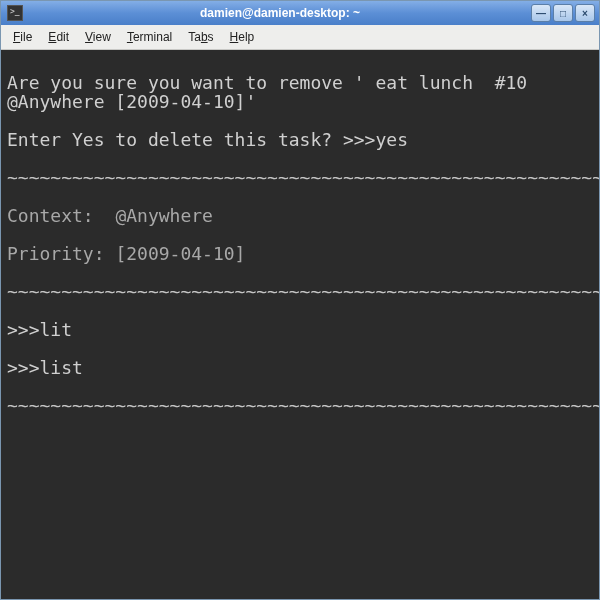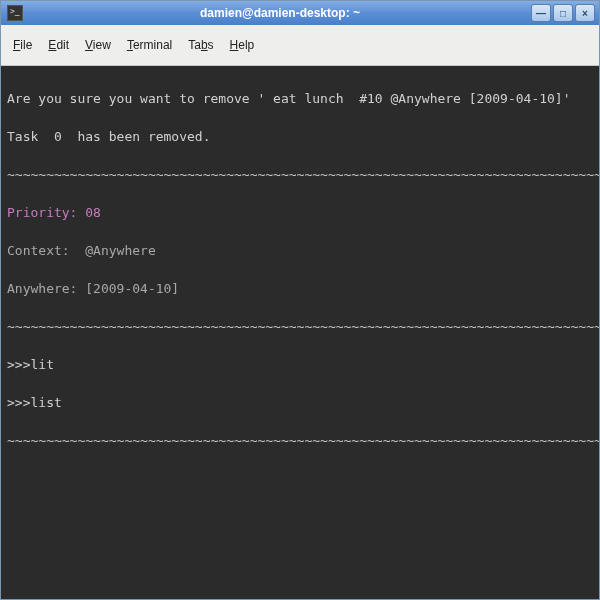--- a/index.html
+++ b/index.html
@@ -3,24 +3,24 @@
 <meta charset="utf-8">
 <style>
   html,body{margin:0;padding:0;width:600px;height:600px;overflow:hidden;font-family:sans-serif}
   .win{width:600px;height:600px;background:#7dd3fc;display:flex;flex-direction:column;border:1px solid #7a96b0;box-sizing:border-box}
   .titlebar{height:24px;background:linear-gradient(to bottom,#83aee6 0%,#5c8fd6 50%,#4a7fc9 100%);display:flex;align-items:center;color:#fff;font-size:12px;font-weight:bold;position:relative}
   .titlebar .sysicon{width:16px;height:16px;background:#333;margin:0 6px;border:1px solid #555;box-sizing:border-box;position:relative}
   .titlebar .sysicon::after{content:">_";position:absolute;top:1px;left:2px;font-size:8px;color:#bbb;font-family:monospace}
   .titlebar .title{flex:1;text-align:center}
   .wbtns{display:flex;gap:2px;margin-right:4px}
   .wbtn{width:18px;height:16px;background:linear-gradient(#d9e7f7,#a9c7ea);border:1px solid #5b7fa8;border-radius:3px;display:flex;align-items:center;justify-content:center;font-size:10px;color:#2b4a6d;cursor:pointer}
-  .menubar{height:24px;background:#eeeeec;display:flex;align-items:center;padding:8px 6px;gap:4px;border-bottom:1px solid #c8c8c5}
+  .menubar{height:24px;background:#eeeeec;display:flex;align-items:center;padding:0 6px;gap:4px;border-bottom:1px solid #c8c8c5}
   .mitem{font-size:12px;color:#222;padding:2px 6px;cursor:pointer}
   .mitem u{text-decoration:underline}
-  .term{flex:1;background:#2b2b2b;color:#d0d0d0;font-family:"DejaVu Sans Mono","Liberation Mono",monospace;font-size:13px;line-height:19px;padding:4px 6px;overflow:hidden;white-space:pre-wrap;position:relative}
+  .term{flex:1;background:#2b2b2b;color:#d0d0d0;font-family:"DejaVu Sans Mono","Liberation Mono",monospace;font-size:18px;line-height:19px;padding:4px 6px;overflow:hidden;white-space:pre-wrap;position:relative}
   .sep{color:#c4c4c4}
   .green{color:#73d216;font-weight:bold}
   .mag{color:#c77bbf}
   .ctx{color:#a8a8a8}
   .red{color:#ef2929}
   .line{display:block}
 </style>
 </head>
 <body>
 
@@ -40,25 +40,24 @@
     <span class="mitem"><u>F</u>ile</span>
     <span class="mitem"><u>E</u>dit</span>
     <span class="mitem"><u>V</u>iew</span>
     <span class="mitem"><u>T</u>erminal</span>
     <span class="mitem">Ta<u>b</u>s</span>
     <span class="mitem"><u>H</u>elp</span>
   </div>
 
   <div class="term">
 <span class="line">Are you sure you want to remove ' eat lunch  #10 @Anywhere [2009-04-10]'</span>
-<span class="line">Task  0  has been removed.</span>
+<span class="line">Enter Yes to delete this task? &gt;&gt;&gt;yes</span>
 <span class="line sep">~~~~~~~~~~~~~~~~~~~~~~~~~~~~~~~~~~~~~~~~~~~~~~~~~~~~~~~~~~~~~~~~~~~~~~~~~~~~~~~~~~~~~~~~~</span>
-<span class="line"><span class="mag">Priority: </span><span class="mag">08</span></span>
 <span class="line ctx"><span>Context:</span><span>  @Anywhere</span></span>
-<span class="line ctx"><span>Anywhere:</span><span> [2009-04-10]</span></span>
+<span class="line ctx"><span>Priority:</span><span> [2009-04-10]</span></span>
 <span class="line sep">~~~~~~~~~~~~~~~~~~~~~~~~~~~~~~~~~~~~~~~~~~~~~~~~~~~~~~~~~~~~~~~~~~~~~~~~~~~~~~~~~~~~~~~~~</span>
 <span class="line"><span>&gt;&gt;&gt;</span><span>lit</span></span>
 <span class="line"><span>&gt;&gt;&gt;</span><span>list</span></span>
 <span class="line sep">~~~~~~~~~~~~~~~~~~~~~~~~~~~~~~~~~~~~~~~~~~~~~~~~~~~~~~~~~~~~~~~~~~~~~~~~~~~~~~~~~~~~~~~~~</span>
 
 
 
 
 
 

